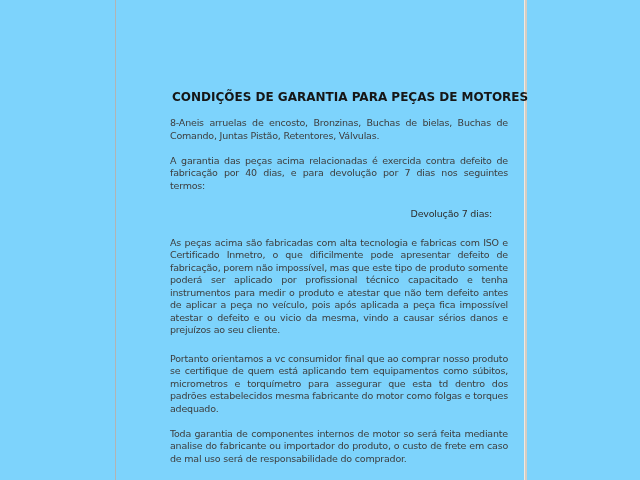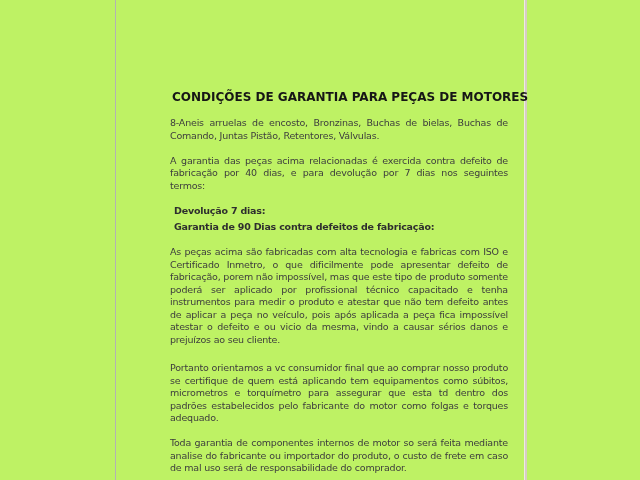--- a/index.html
+++ b/index.html
@@ -4,21 +4,21 @@
 <style>
   html, body {
     margin: 0;
     padding: 0;
     background: #ffffff;
   }
   .screen {
     position: relative;
     width: 640px;
     height: 480px;
-    background: #bef264;
+    background: #7dd3fc;
     overflow: hidden;
     font-family: "DejaVu Sans", "Liberation Sans", sans-serif;
   }
   .rule {
     position: absolute;
     top: 0;
     height: 480px;
   }
   .rule-left {
     left: 115px;
@@ -51,23 +51,24 @@
     white-space: nowrap;
   }
   .content p {
     margin: 0 0 12.5px 0;
     text-align: justify;
   }
   .content p.tight {
     margin-bottom: 16px;
   }
   .section-heading {
-    font-weight: bold;
+    font-weight: normal;
     color: #2e2e2e;
-    margin: 4px;
+    margin: 16px;
+    text-align: right;
   }
   .section-heading.spaced {
     margin-bottom: 12.5px;
   }
 </style>
 </head>
 <body>
 
 <div class="screen">
 
@@ -78,22 +79,21 @@
 
     <div class="doc-title">CONDIÇÕES DE GARANTIA PARA PEÇAS DE MOTORES</div>
 
     <p>8-Aneis arruelas de encosto, Bronzinas, Buchas de bielas, Buchas de Comando, Juntas Pistão, Retentores, Válvulas.</p>
 
     <p>A garantia das peças acima relacionadas é exercida contra defeito de fabricação por 40 dias, e para devolução por 7 dias nos seguintes termos:</p>
 
     <div class="section-heading">Devolução 7 dias:</div>
 
 
-    <div class="section-heading spaced">Garantia de 90 Dias contra defeitos de fabricação:</div>
 
     <p class="tight">As peças acima são fabricadas com alta tecnologia e fabricas com ISO e Certificado Inmetro, o que dificilmente pode apresentar defeito de fabricação, porem não impossível, mas que este tipo de produto somente poderá ser aplicado por profissional técnico capacitado e tenha instrumentos para medir o produto e atestar que não tem defeito antes de aplicar a peça no veículo, pois após aplicada a peça fica impossível atestar o defeito e ou vicio da mesma, vindo a causar sérios danos e prejuízos ao seu cliente.</p>
 
-    <p>Portanto orientamos a vc consumidor final que ao comprar nosso produto se certifique de quem está aplicando tem equipamentos como súbitos, micrometros e torquímetro para assegurar que esta td dentro dos padrões estabelecidos pelo fabricante do motor como folgas e torques adequado.</p>
+    <p>Portanto orientamos a vc consumidor final que ao comprar nosso produto se certifique de quem está aplicando tem equipamentos como súbitos, micrometros e torquímetro para assegurar que esta td dentro dos padrões estabelecidos mesma fabricante do motor como folgas e torques adequado.</p>
 
     <p>Toda garantia de componentes internos de motor so será feita mediante analise do fabricante ou importador do produto, o custo de frete em caso de mal uso será de responsabilidade do comprador.</p>
 
   </div>
 </div>
 
 </body></html>

